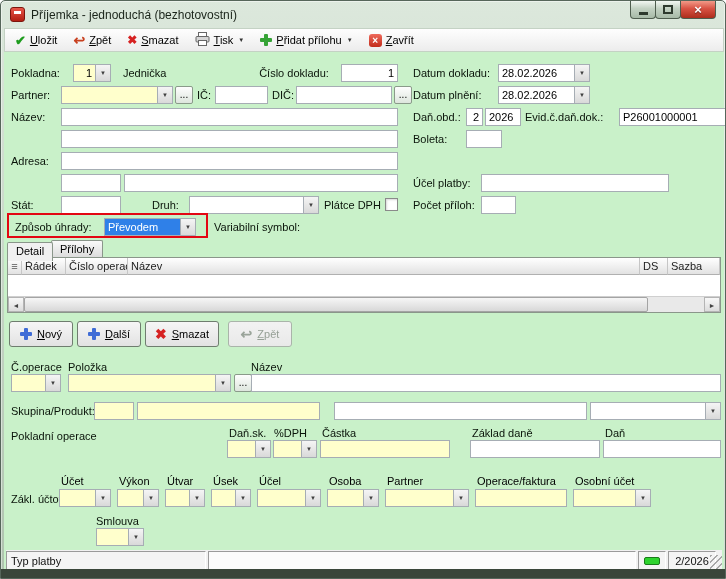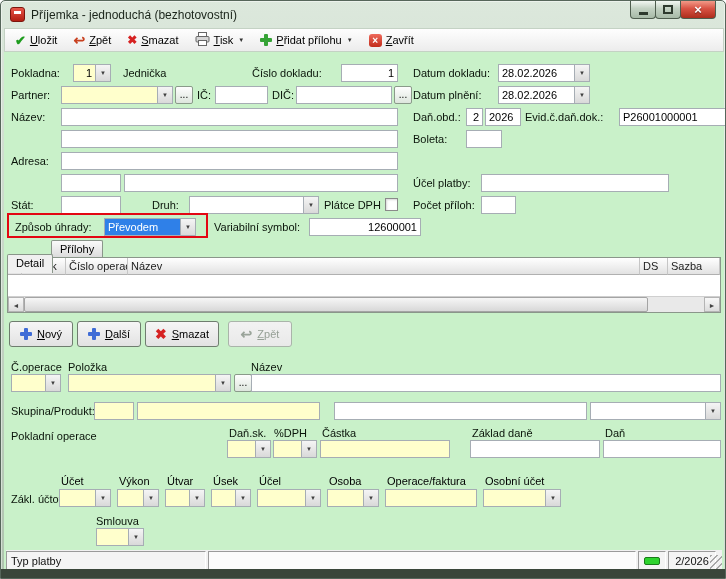--- a/index.html
+++ b/index.html
@@ -204,21 +204,21 @@
   </div>
 
   <div class="client">
 
     <span class="lbl" style="left:7px;top:15px">Pokladna:</span>
     <div class="combo abs yellow" style="left:69px;top:12px;width:38px">
       <span class="val right">1</span>
       <span class="arr">▼</span>
     </div>
     <span class="lbl" style="left:119px;top:15px">Jednička</span>
-    <span class="lbl" style="left:248px;top:15px;width:84px;text-align:left">Číslo dokladu:</span>
+    <span class="lbl" style="left:248px;top:15px;width:84px;text-align:center">Číslo dokladu:</span>
     <input class="inp abs right" style="left: 337px; top: 12px; width: 57px;" value="1">
     <span class="lbl" style="left:409px;top:15px">Datum dokladu:</span>
     <div class="combo abs" style="left:494px;top:12px;width:92px">
       <span class="val">28.02.2026</span>
       <span class="arr">▼</span>
     </div>
 
     <span class="lbl" style="left:7px;top:37px">Partner:</span>
     <div class="combo abs yellow" style="left:57px;top:34px;width:112px">
       <span class="val"></span>
@@ -268,23 +268,22 @@
     <span class="lbl" style="left:409px;top:147px">Počet příloh:</span>
     <input class="inp abs" style="left: 477px; top: 144px; width: 35px;" value="">
 
     <div class="highlight-box" style="left:3px;top:161px;width:201px;height:25px"></div>
     <span class="lbl" style="left:11px;top:169px">Způsob úhrady:</span>
     <div class="combo abs yellow" style="left:100px;top:166px;width:92px">
       <span class="val selected">Převodem</span>
       <span class="arr">▼</span>
     </div>
     <span class="lbl" style="left:210px;top:169px">Variabilní symbol:</span>
-    <input class="inp abs right" style="left: 305px; top: 166px; width: 112px;" value="12600001">
-
-    <span class="tab active" style="left:3px;top:202px">Detail</span>
+
+    <span class="tab active" style="left:3px;top:190px">Detail</span>
     <span class="tab" style="left:47px;top:188px">Přílohy</span>
 
     <div class="grid-panel">
       <div class="grid-header">
         <span class="gh gh-ind">≡</span>
         <span class="gh" style="width:44px">Řádek</span>
         <span class="gh" style="width:62px">Číslo operace</span>
         <span class="gh gh-flex">Název</span>
         <span class="gh" style="width:28px">DS</span>
         <span class="gh" style="width:52px">Sazba</span>
@@ -392,20 +391,27 @@
             <span class="arr">▼</span>
           </div>
       </div>
       <div class="zk-col" style="width:52px">
         <span class="zk-lbl">Osoba</span>
         <div class="combo yellow">
             <span class="val"></span>
             <span class="arr">▼</span>
           </div>
       </div>
+      <div class="zk-col" style="width:84px">
+        <span class="zk-lbl">Partner</span>
+        <div class="combo yellow">
+            <span class="val"></span>
+            <span class="arr">▼</span>
+          </div>
+      </div>
       <div class="zk-col" style="width:92px">
         <span class="zk-lbl">Operace/faktura</span>
         <input class="inp yellow" style="">
       </div>
       <div class="zk-col" style="width:78px">
         <span class="zk-lbl">Osobní účet</span>
         <div class="combo yellow">
             <span class="val"></span>
             <span class="arr">▼</span>
           </div>

